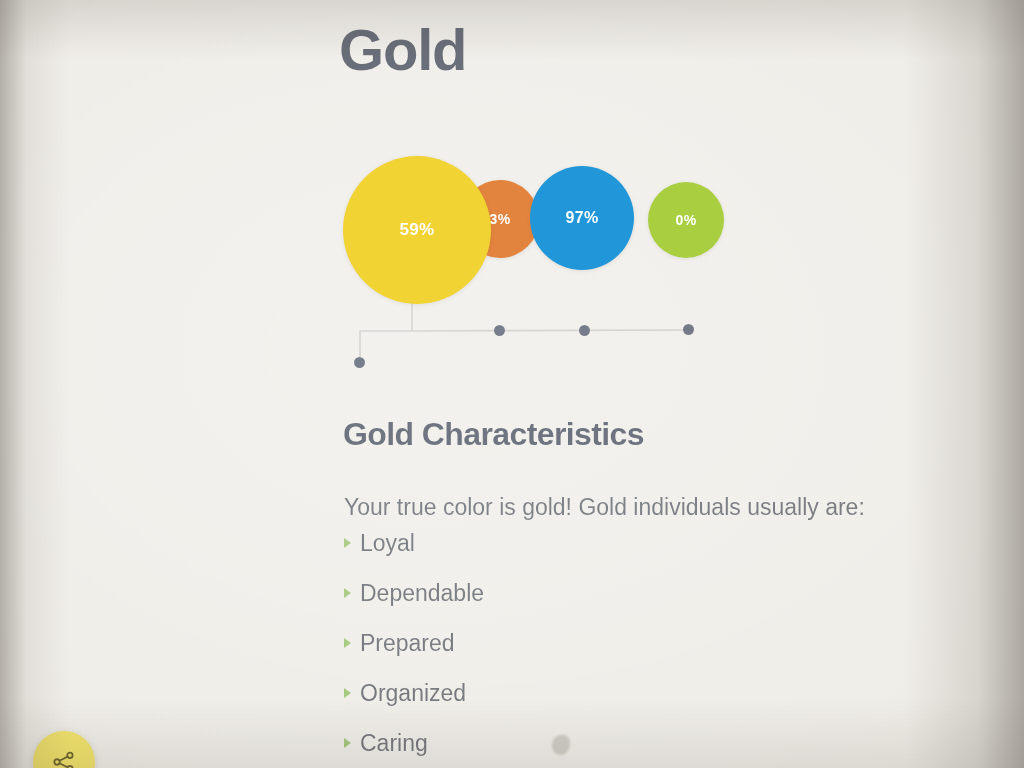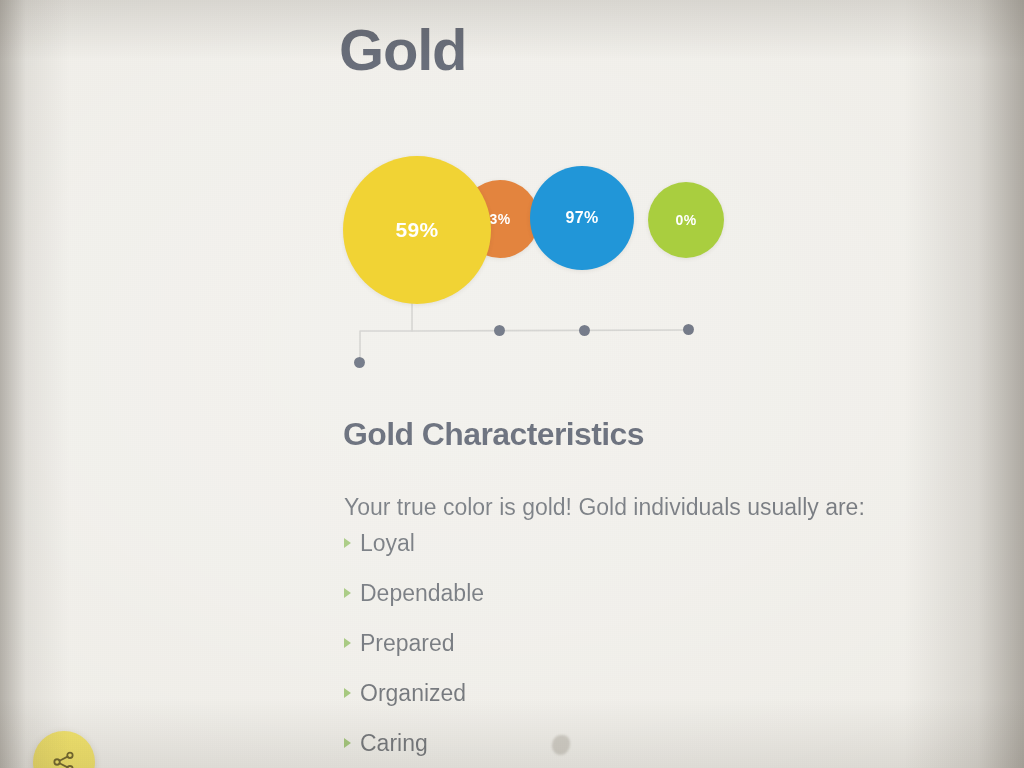--- a/index.html
+++ b/index.html
@@ -76,21 +76,21 @@
     display: flex;
     align-items: center;
     justify-content: center;
     color: #ffffff;
     font-weight: 700;
     letter-spacing: 0.3px;
     box-shadow: 0 1px 4px rgba(80,70,50,0.10);
   }
   .bubble-label { pointer-events: none; }
 
-  #bubble-gold   { left: 343px; top: 156px; width: 148px; height: 148px; background: #f1d334; font-size: 21px; z-index: 4; }
+  #bubble-gold   { left: 343px; top: 156px; width: 148px; height: 148px; background: #f1d334; font-size: 17px; z-index: 4; }
   #bubble-orange { left: 461px; top: 180px; width: 78px;  height: 78px;  background: #e3843e; font-size: 14px; z-index: 3; }
   #bubble-blue   { left: 530px; top: 166px; width: 104px; height: 104px; background: #2196d8; font-size: 16px; z-index: 5; }
   #bubble-green  { left: 648px; top: 182px; width: 76px;  height: 76px;  background: #a9ce3f; font-size: 14px; z-index: 2; }
 
   
   #connector { position: absolute; left: 330px; top: 295px; }
   .node-dot {
     position: absolute;
     width: 11px; height: 11px;
     border-radius: 50%;

